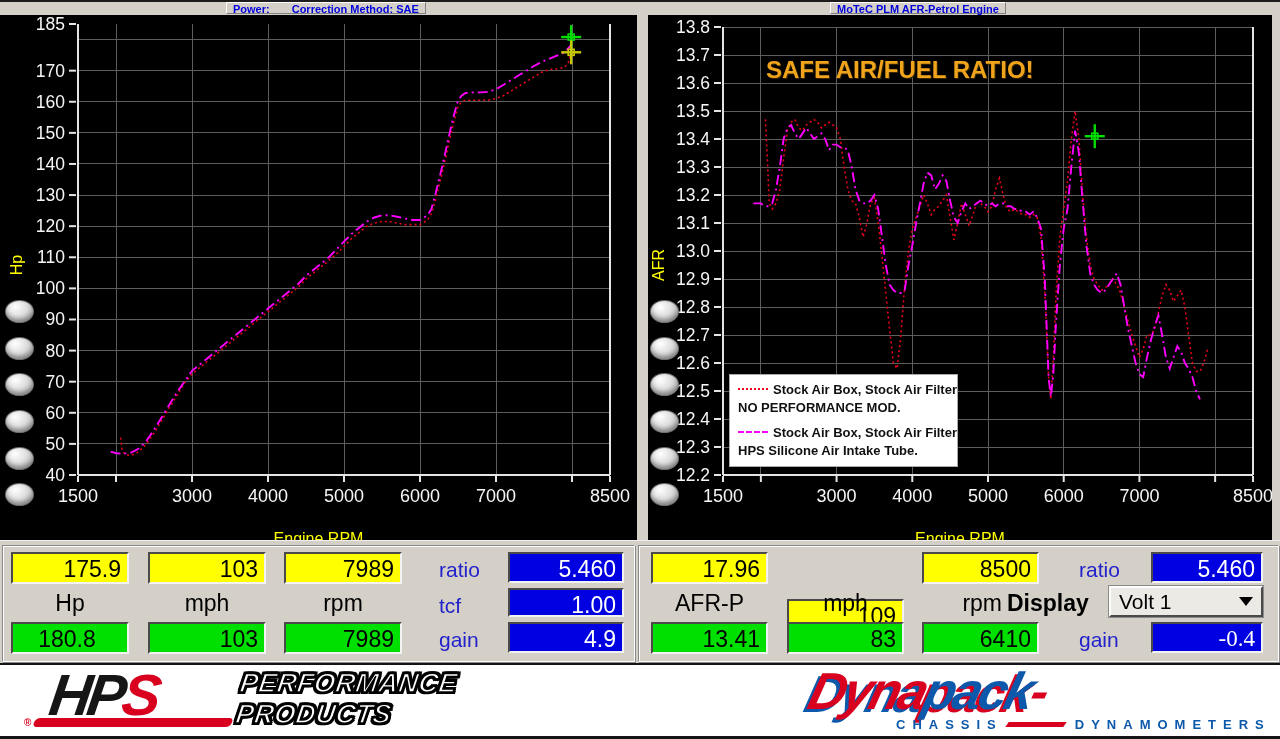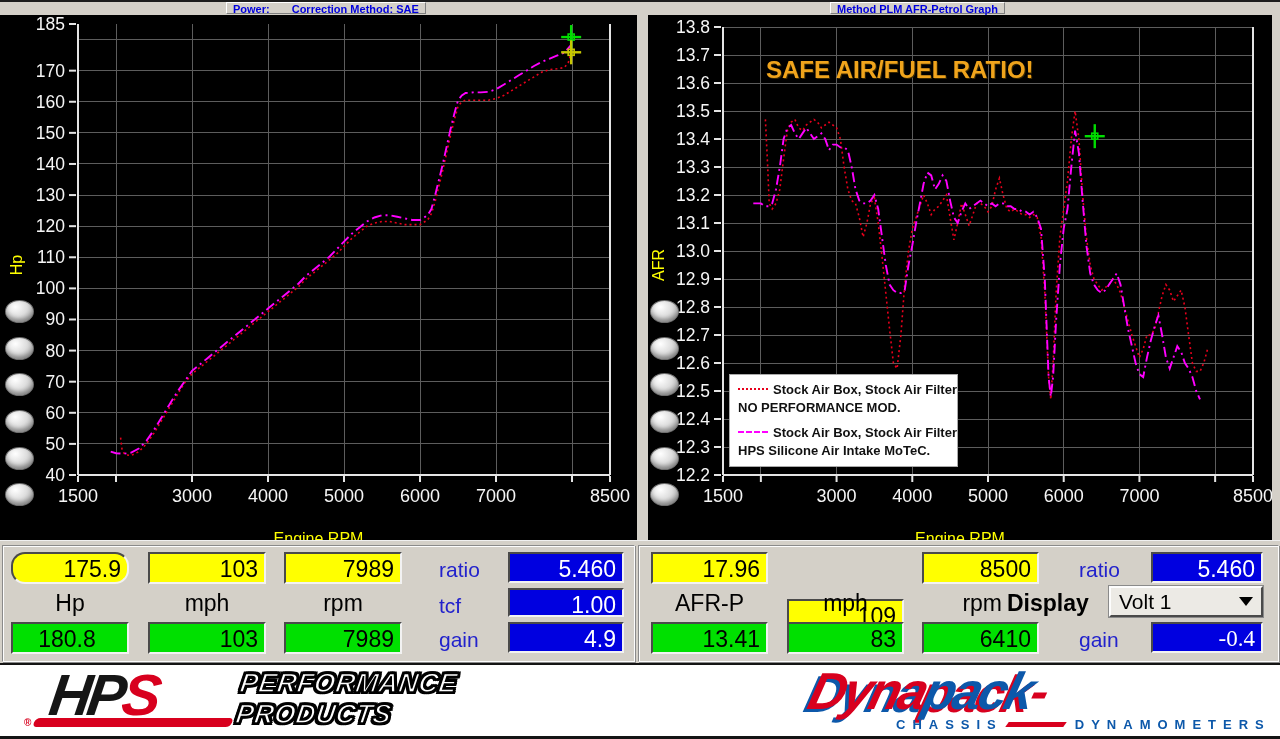--- a/index.html
+++ b/index.html
@@ -81,21 +81,21 @@
 </style>
 </head>
 <body>
 
 <div class="page">
 
   <div class="topline"></div>
 
   <div class="titlebar">
     <div class="titlecell" style="left:226px;"><span>Power:</span><span class="gap"></span><span>Correction Method: SAE</span></div>
-    <div class="titlecell" style="left:830px;"><span>Method PLM AFR-Petrol Graph</span></div>
+    <div class="titlecell" style="left:830px;"><span>MoTeC PLM AFR-Petrol Engine</span></div>
   </div>
 
   <div class="chart chart-left">
     <svg id="svg-power" width="637" height="525">
         <g stroke="#5d5d5d" stroke-width="1" shape-rendering="crispEdges">
           <line x1="116" y1="9" x2="116" y2="460"></line>
           <line x1="192" y1="9" x2="192" y2="460"></line>
           <line x1="268" y1="9" x2="268" y2="460"></line>
           <line x1="344" y1="9" x2="344" y2="460"></line>
           <line x1="420" y1="9" x2="420" y2="460"></line>
@@ -280,34 +280,34 @@
           <rect x="443.75714285714287" y="118.20000000000005" width="6" height="6" stroke-width="1.6"></rect>
         </g>
       </svg>
     <div class="ylabel ylabel-right">AFR</div>
     <div class="xlabel">Engine RPM</div>
     <div class="safe-banner">SAFE AIR/FUEL RATIO!</div>
     <div class="legend">
       <div class="row1"><span class="sw sw-red"></span><span>Stock Air Box, Stock Air Filter</span></div>
       <div class="row2">NO PERFORMANCE MOD.</div>
       <div class="row1"><span class="sw sw-mag"></span><span>Stock Air Box, Stock Air Filter</span></div>
-      <div class="row2">HPS Silicone Air Intake MoTeC.</div>
+      <div class="row2">HPS Silicone Air Intake Tube.</div>
     </div>
     <div class="oval" style="left:2px;top:285px;"></div>
     <div class="oval" style="left:2px;top:322px;"></div>
     <div class="oval" style="left:2px;top:358px;"></div>
     <div class="oval" style="left:2px;top:395px;"></div>
     <div class="oval" style="left:2px;top:432px;"></div>
     <div class="oval" style="left:2px;top:468px;"></div>
   </div>
 
   <div class="readout">
 
     <div class="group group-left">
-      <div class="field f-yellow" style="left:8px;top:6px;width:118px;border-radius:14px;">175.9</div>
+      <div class="field f-yellow" style="left:8px;top:6px;width:118px;">175.9</div>
       <div class="field f-yellow" style="left:145px;top:6px;width:118px;">103</div>
       <div class="field f-yellow" style="left:281px;top:6px;width:118px;">7989</div>
       <div class="bluelabel" style="left:436px;top:12px;">ratio</div>
       <div class="field f-blue" style="left:505px;top:6px;width:116px;height:31px;">5.460</div>
       <div class="biglabel" style="left:8px;width:118px;">Hp</div>
       <div class="biglabel" style="left:145px;width:118px;">mph</div>
       <div class="biglabel" style="left:281px;width:118px;">rpm</div>
       <div class="bluelabel" style="left:436px;top:48px;">tcf</div>
       <div class="field f-blue" style="left:505px;top:42px;width:116px;height:29px;">1.00</div>
       <div class="field f-green" style="left:8px;top:76px;width:118px;text-align:center;">180.8</div>

